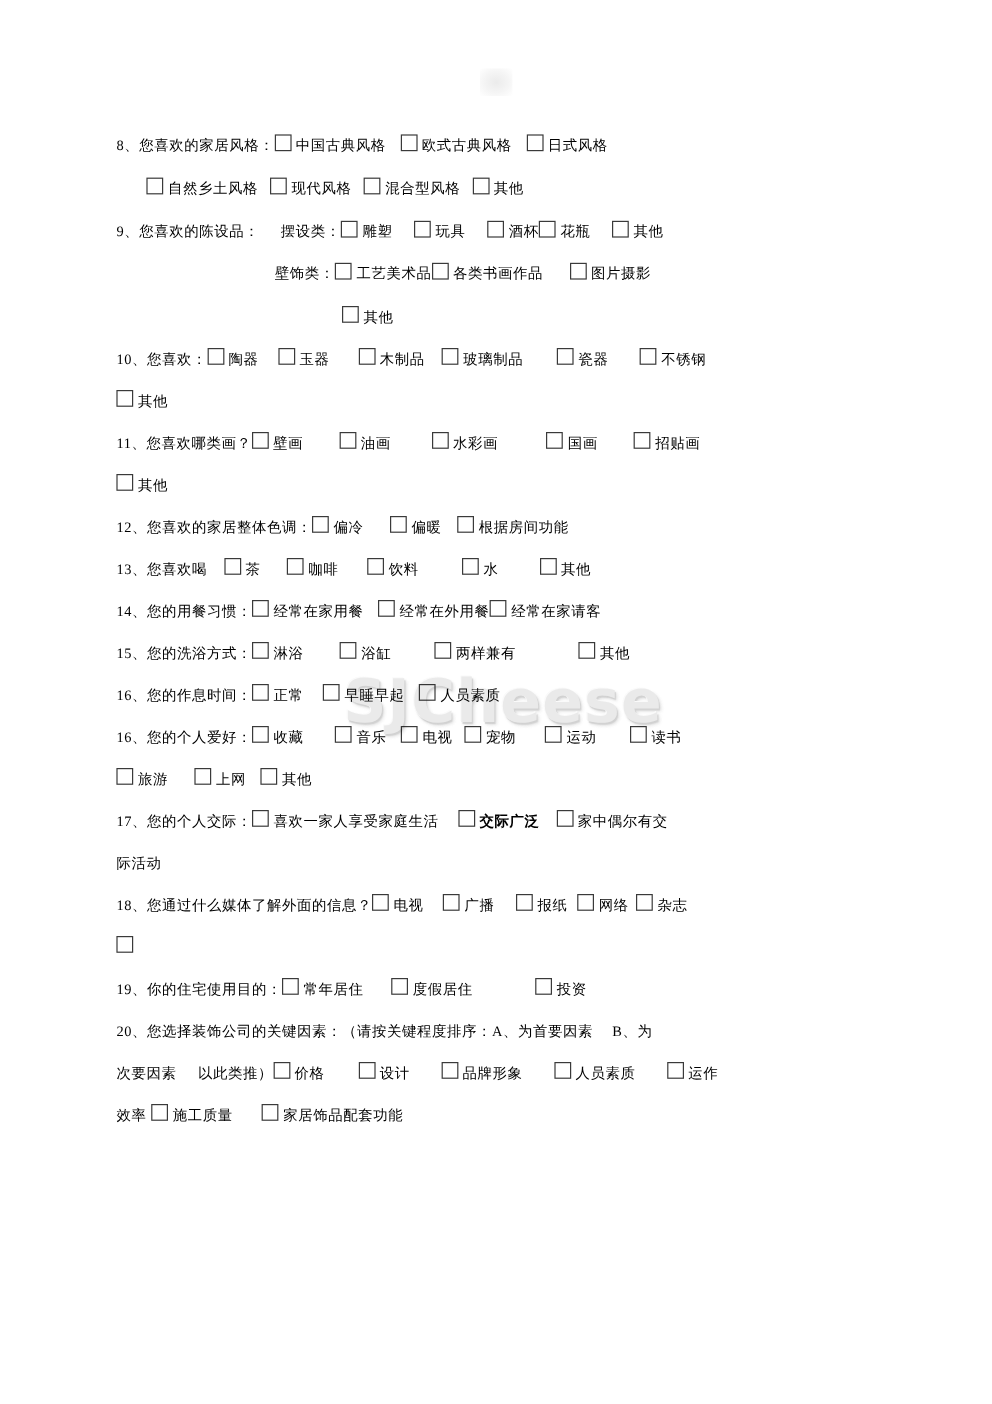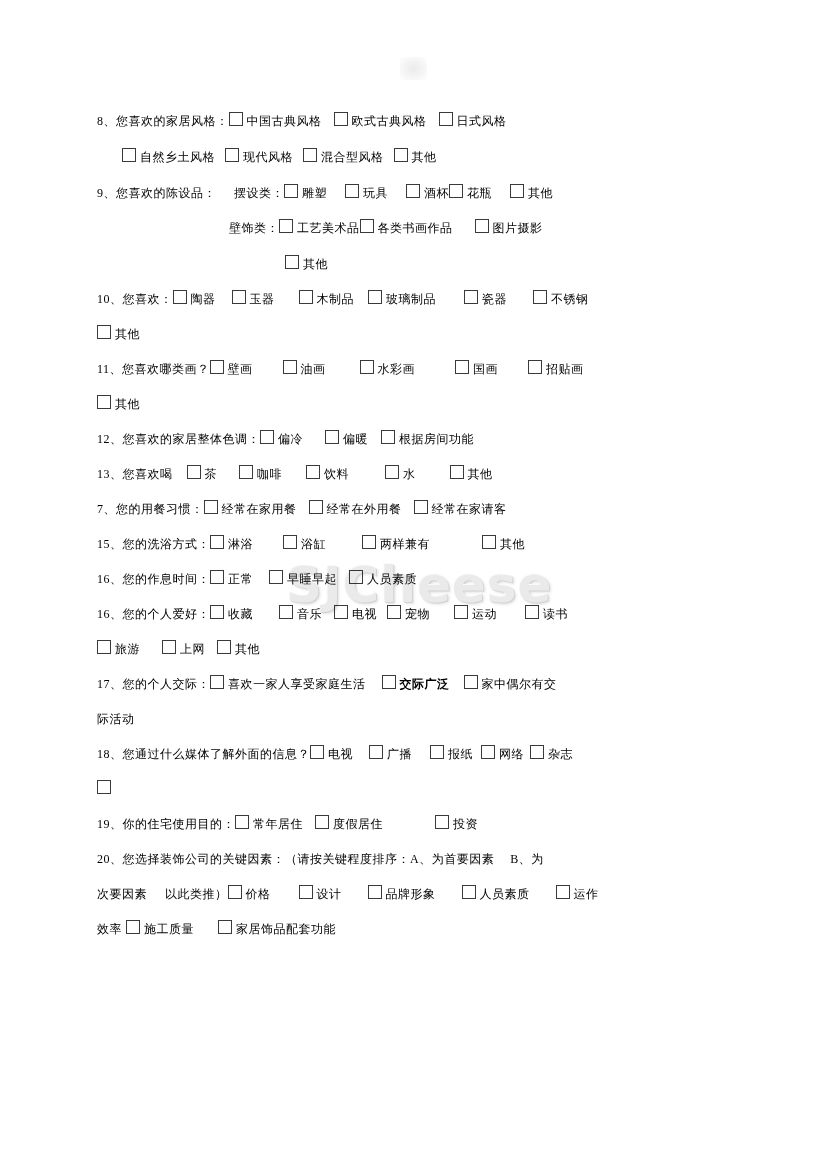--- a/index.html
+++ b/index.html
@@ -60,27 +60,27 @@
       <div class="line" style="left: 122px; top: 146px;"><span class="option"><span class="box"></span><span>自然乡土风格</span></span><span class="option" style="margin-left: 10px;"><span class="box"></span><span>现代风格</span></span><span class="option" style="margin-left: 10px;"><span class="box"></span><span>混合型风格</span></span><span class="option" style="margin-left: 10px;"><span class="box"></span><span>其他</span></span></div>
       <div class="line" style="left: 97px; top: 182px;"><span>9、您喜欢的陈设品：</span><span style="margin-left: 18px;">摆设类：</span><span class="option"><span class="box"></span><span>雕塑</span></span><span class="option" style="margin-left: 18px;"><span class="box"></span><span>玩具</span></span><span class="option" style="margin-left: 18px;"><span class="box"></span><span>酒杯</span></span><span class="option"><span class="box"></span><span>花瓶</span></span><span class="option" style="margin-left: 18px;"><span class="box"></span><span>其他</span></span></div>
       <div class="line" style="left: 229px; top: 217px;"><span>壁饰类：</span><span class="option"><span class="box"></span><span>工艺美术品</span></span><span class="option"><span class="box"></span><span>各类书画作品</span></span><span class="option" style="margin-left: 22px;"><span class="box"></span><span>图片摄影</span></span></div>
       <div class="line" style="left: 285px; top: 253px;"><span class="option"><span class="box"></span><span>其他</span></span></div>
       <div class="line" style="left: 97px; top: 288px;"><span>10、您喜欢：</span><span class="option"><span class="box"></span><span>陶器</span></span><span class="option" style="margin-left: 16px;"><span class="box"></span><span>玉器</span></span><span class="option" style="margin-left: 24px;"><span class="box"></span><span>木制品</span></span><span class="option" style="margin-left: 14px;"><span class="box"></span><span>玻璃制品</span></span><span class="option" style="margin-left: 28px;"><span class="box"></span><span>瓷器</span></span><span class="option" style="margin-left: 26px;"><span class="box"></span><span>不锈钢</span></span></div>
       <div class="line" style="left: 97px; top: 323px;"><span class="option"><span class="box"></span><span>其他</span></span></div>
       <div class="line" style="left: 97px; top: 358px;"><span>11、您喜欢哪类画？</span><span class="option"><span class="box"></span><span>壁画</span></span><span class="option" style="margin-left: 30px;"><span class="box"></span><span>油画</span></span><span class="option" style="margin-left: 34px;"><span class="box"></span><span>水彩画</span></span><span class="option" style="margin-left: 40px;"><span class="box"></span><span>国画</span></span><span class="option" style="margin-left: 30px;"><span class="box"></span><span>招贴画</span></span></div>
       <div class="line" style="left: 97px; top: 393px;"><span class="option"><span class="box"></span><span>其他</span></span></div>
       <div class="line" style="left: 97px; top: 428px;"><span>12、您喜欢的家居整体色调：</span><span class="option"><span class="box"></span><span>偏冷</span></span><span class="option" style="margin-left: 22px;"><span class="box"></span><span>偏暖</span></span><span class="option" style="margin-left: 13px;"><span class="box"></span><span>根据房间功能</span></span></div>
       <div class="line" style="left: 97px; top: 463px;"><span>13、您喜欢喝</span><span class="option" style="margin-left: 14px;"><span class="box"></span><span>茶</span></span><span class="option" style="margin-left: 22px;"><span class="box"></span><span>咖啡</span></span><span class="option" style="margin-left: 24px;"><span class="box"></span><span>饮料</span></span><span class="option" style="margin-left: 36px;"><span class="box"></span><span>水</span></span><span class="option" style="margin-left: 34px;"><span class="box"></span><span>其他</span></span></div>
-      <div class="line" style="left: 97px; top: 498px;"><span>7、您的用餐习惯：</span><span class="option"><span class="box"></span><span>经常在家用餐</span></span><span class="option" style="margin-left: 12px;"><span class="box"></span><span>经常在外用餐</span></span><span class="option" style="margin-left: 12px;"><span class="box"></span><span>经常在家请客</span></span></div>
+      <div class="line" style="left: 97px; top: 498px;"><span>14、您的用餐习惯：</span><span class="option"><span class="box"></span><span>经常在家用餐</span></span><span class="option" style="margin-left: 12px;"><span class="box"></span><span>经常在外用餐</span></span><span class="option" style=""><span class="box"></span><span>经常在家请客</span></span></div>
       <div class="line" style="left: 97px; top: 533px;"><span>15、您的洗浴方式：</span><span class="option"><span class="box"></span><span>淋浴</span></span><span class="option" style="margin-left: 30px;"><span class="box"></span><span>浴缸</span></span><span class="option" style="margin-left: 36px;"><span class="box"></span><span>两样兼有</span></span><span class="option" style="margin-left: 52px;"><span class="box"></span><span>其他</span></span></div>
       <div class="line" style="left: 97px; top: 568px;"><span>16、您的作息时间：</span><span class="option"><span class="box"></span><span>正常</span></span><span class="option" style="margin-left: 16px;"><span class="box"></span><span>早睡早起</span></span><span class="option" style="margin-left: 12px;"><span class="box"></span><span>人员素质</span></span></div>
       <div class="line" style="left: 97px; top: 603px;"><span>16、您的个人爱好：</span><span class="option"><span class="box"></span><span>收藏</span></span><span class="option" style="margin-left: 26px;"><span class="box"></span><span>音乐</span></span><span class="option" style="margin-left: 12px;"><span class="box"></span><span>电视</span></span><span class="option" style="margin-left: 10px;"><span class="box"></span><span>宠物</span></span><span class="option" style="margin-left: 24px;"><span class="box"></span><span>运动</span></span><span class="option" style="margin-left: 28px;"><span class="box"></span><span>读书</span></span></div>
       <div class="line" style="left: 97px; top: 638px;"><span class="option"><span class="box"></span><span>旅游</span></span><span class="option" style="margin-left: 22px;"><span class="box"></span><span>上网</span></span><span class="option" style="margin-left: 12px;"><span class="box"></span><span>其他</span></span></div>
       <div class="line" style="left: 97px; top: 673px;"><span>17、您的个人交际：</span><span class="option"><span class="box"></span><span>喜欢一家人享受家庭生活</span></span><span class="option" style="margin-left: 16px; font-weight: bold;"><span class="box"></span><span>交际广泛</span></span><span class="option" style="margin-left: 14px;"><span class="box"></span><span>家中偶尔有交</span></span></div>
       <div class="line" style="left: 97px; top: 708px;"><span>际活动</span></div>
       <div class="line" style="left: 97px; top: 743px;"><span>18、您通过什么媒体了解外面的信息？</span><span class="option"><span class="box"></span><span>电视</span></span><span class="option" style="margin-left: 16px;"><span class="box"></span><span>广播</span></span><span class="option" style="margin-left: 18px;"><span class="box"></span><span>报纸</span></span><span class="option" style="margin-left: 8px;"><span class="box"></span><span>网络</span></span><span class="option" style="margin-left: 6px;"><span class="box"></span><span>杂志</span></span></div>
       <div class="line" style="left: 97px; top: 778px;"><span class="option"><span class="box"></span></span></div>
-      <div class="line" style="left: 97px; top: 813px;"><span>19、你的住宅使用目的：</span><span class="option"><span class="box"></span><span>常年居住</span></span><span class="option" style="margin-left: 12px;"><span class="box"></span><span>度假居住</span></span><span class="option" style="margin-left: 52px;"><span class="box"></span><span>投资</span></span></div>
+      <div class="line" style="left: 97px; top: 813px;"><span>19、你的住宅使用目的：</span><span class="option"><span class="box"></span><span>常年居住</span></span><span class="option" style="margin-left: 23px;"><span class="box"></span><span>度假居住</span></span><span class="option" style="margin-left: 52px;"><span class="box"></span><span>投资</span></span></div>
       <div class="line" style="left: 97px; top: 848px;"><span>20、您选择装饰公司的关键因素：（请按关键程度排序：A、为首要因素</span><span style="margin-left: 16px;">B、为</span></div>
       <div class="line" style="left: 97px; top: 883px;"><span>次要因素</span><span style="margin-left: 18px;">以此类推）</span><span class="option"><span class="box"></span><span>价格</span></span><span class="option" style="margin-left: 28px;"><span class="box"></span><span>设计</span></span><span class="option" style="margin-left: 26px;"><span class="box"></span><span>品牌形象</span></span><span class="option" style="margin-left: 26px;"><span class="box"></span><span>人员素质</span></span><span class="option" style="margin-left: 26px;"><span class="box"></span><span>运作</span></span></div>
       <div class="line" style="left: 97px; top: 918px;"><span>效率</span><span class="option" style="margin-left: 4px; text-align: right;"><span class="box"></span><span>施工质量</span></span><span class="option" style="margin-left: 24px;"><span class="box"></span><span>家居饰品配套功能</span></span></div>
     </div>
 </div>
 
 </body></html>

